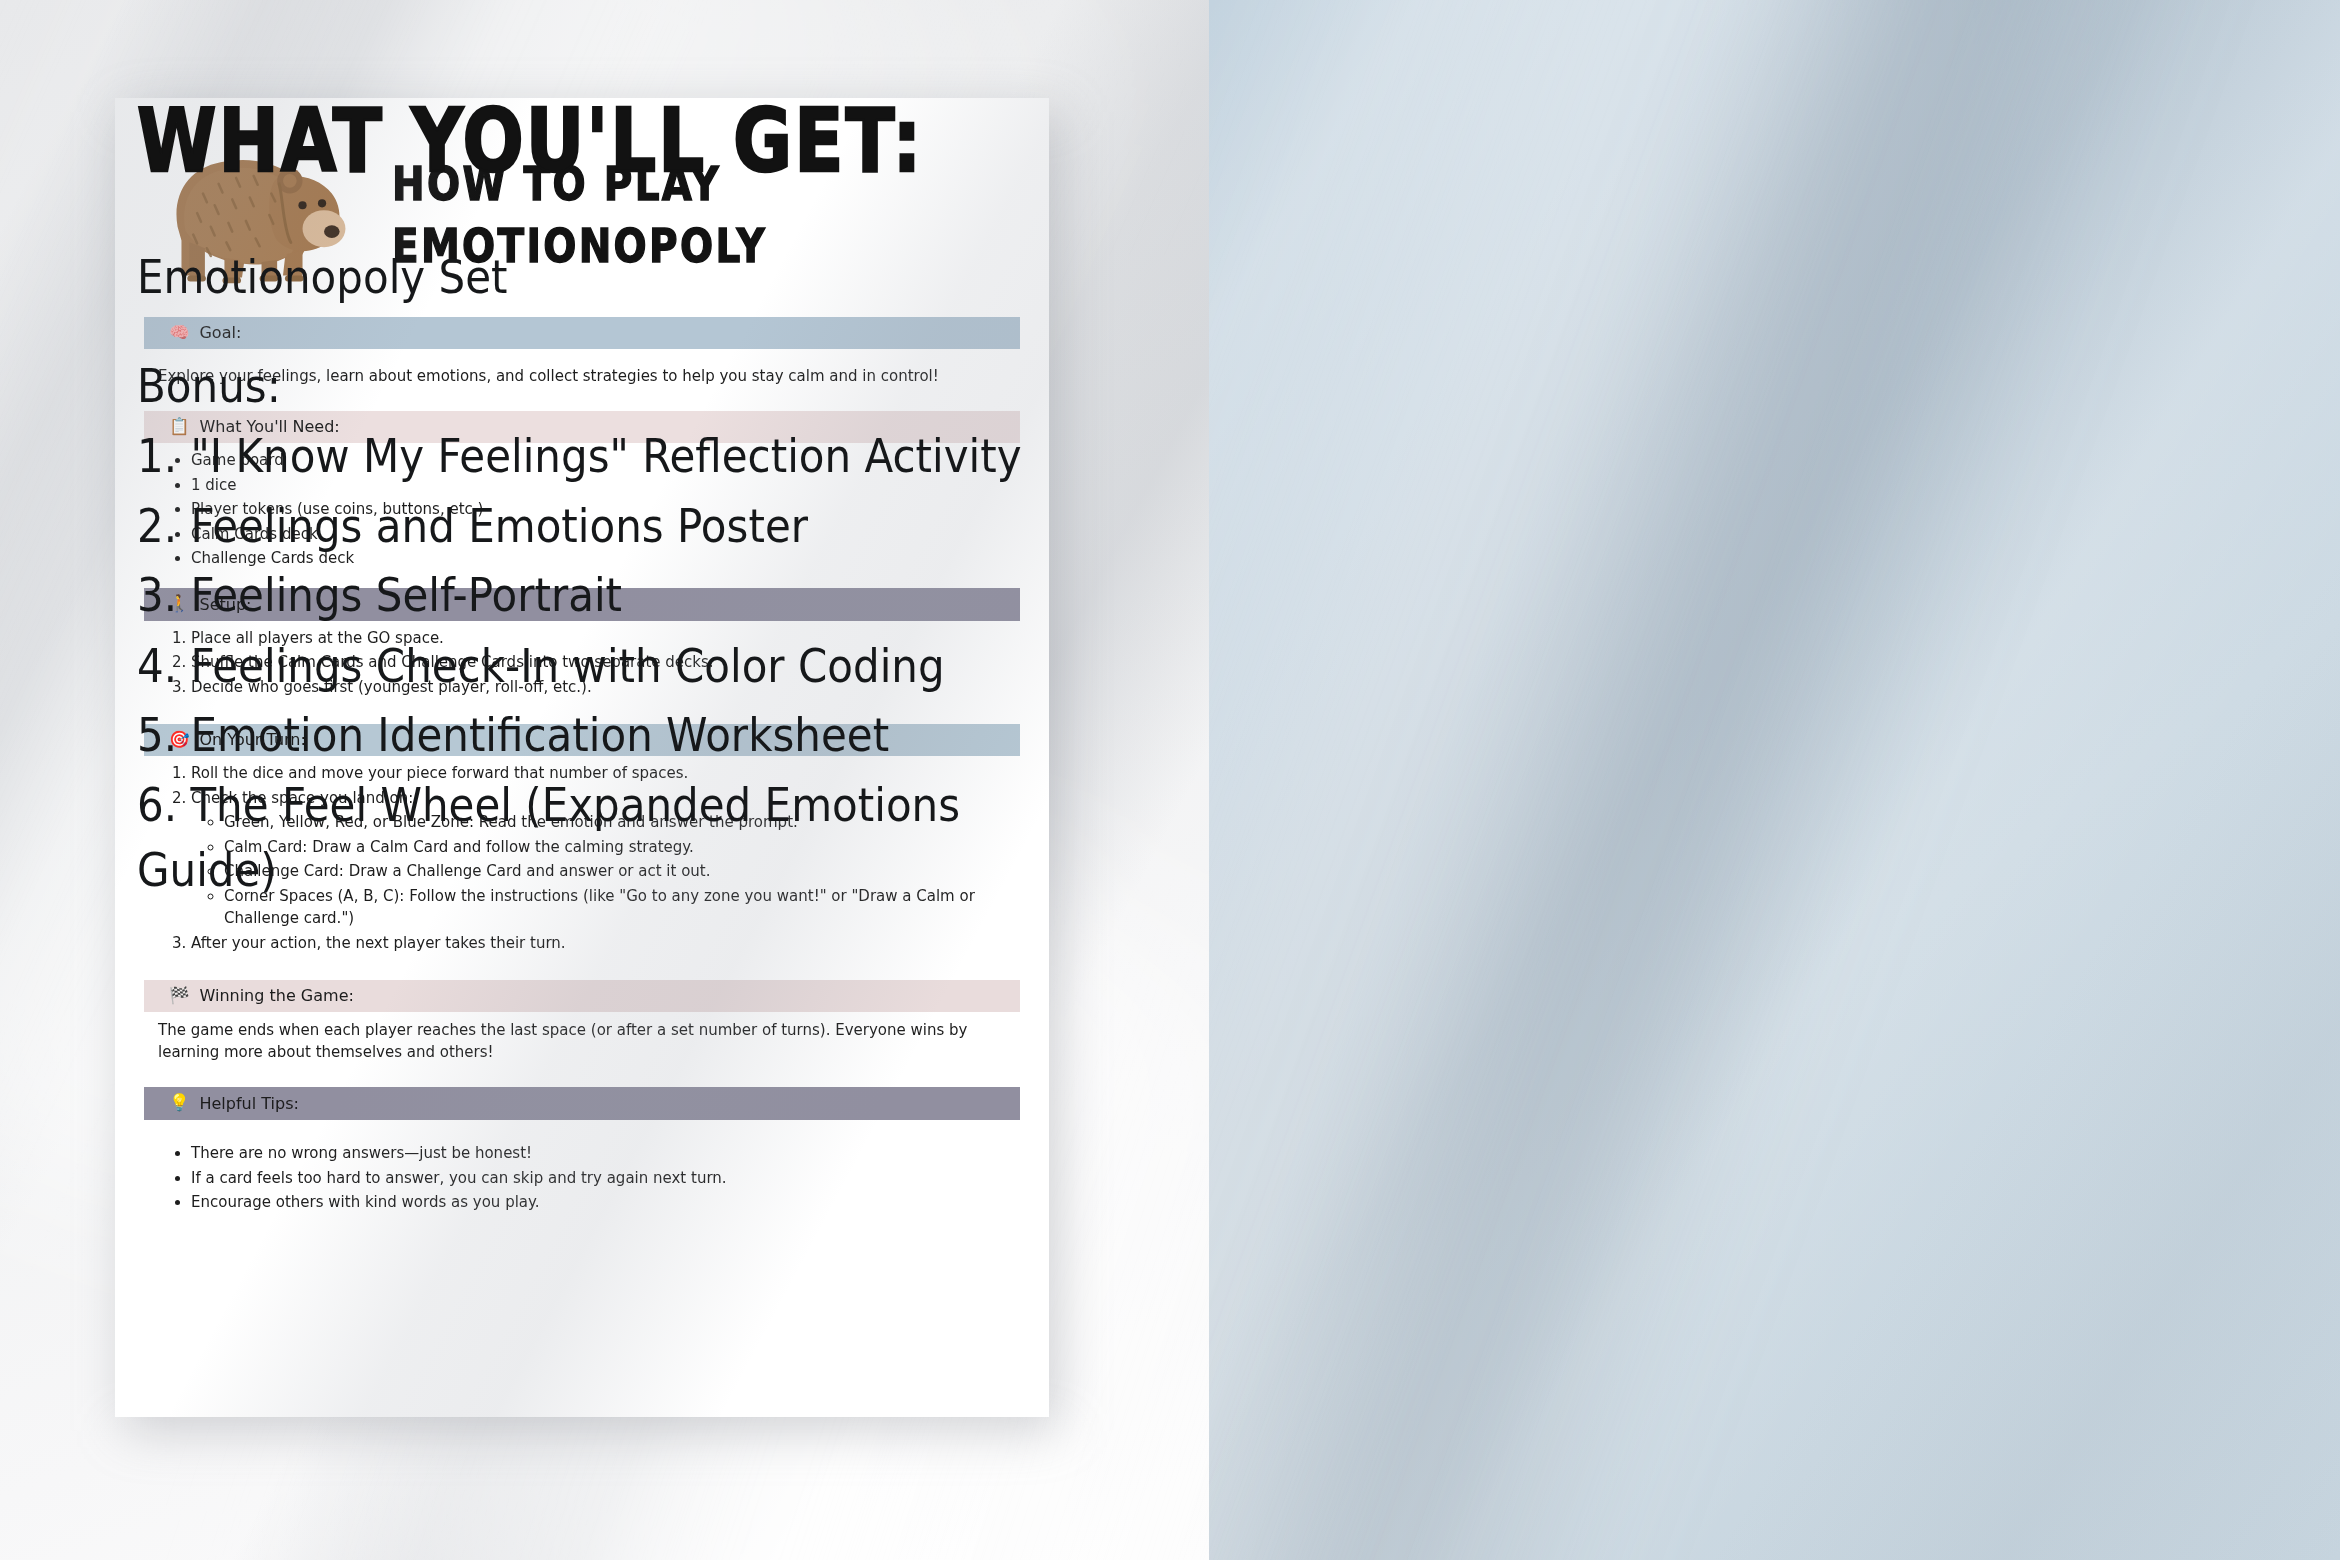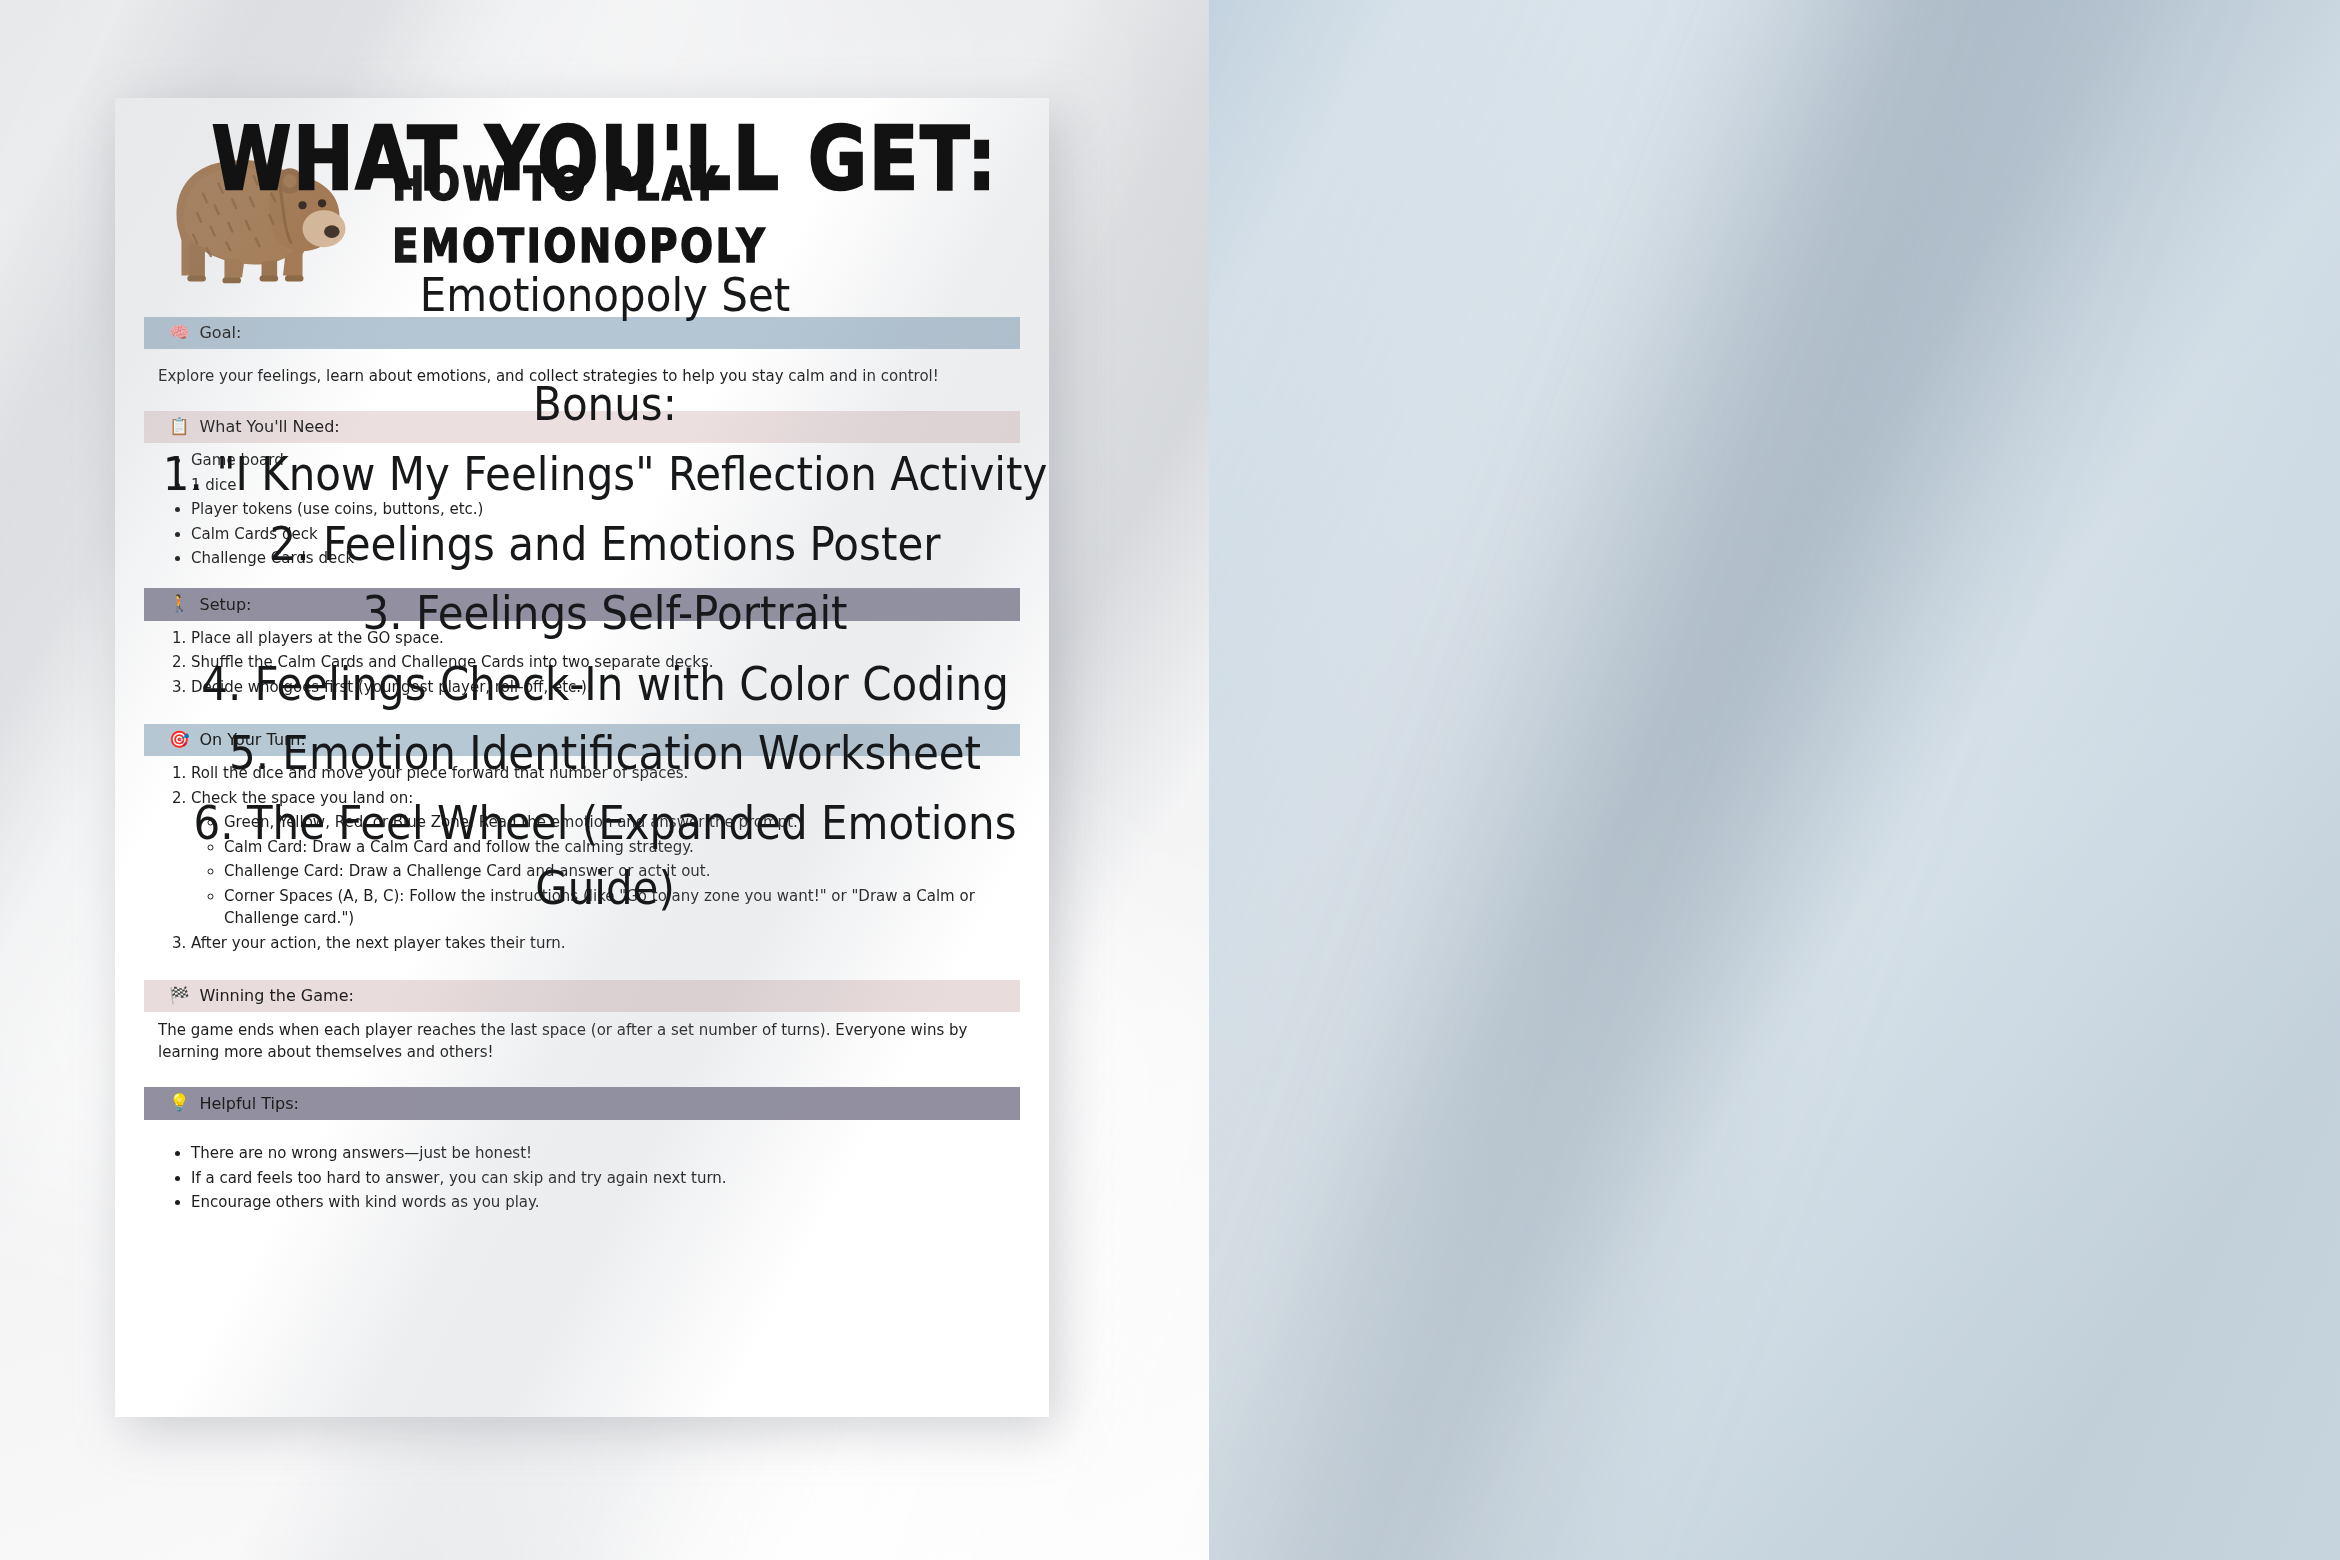--- a/index.html
+++ b/index.html
@@ -90,24 +90,23 @@
     left: 244px; top: -254px;
     width: 410px; height: 2146px;
     transform: rotate(20deg);
     background: linear-gradient(90deg, rgba(120,136,152,0) 0%, rgba(120,136,152,0.30) 50%, rgba(120,136,152,0) 100%);
     filter: blur(54px);
   }
 
   .right-content {
     position: absolute;
     left: 137px;
-    top: 115px;
+    top: 97px;
     width: 936px;
     z-index: 4;
-    text-align: center;
   }
   .right-title {
     font-family: "DejaVu Sans", sans-serif;
     font-weight: 700;
     font-size: 72px;
     letter-spacing: 2px;
     color: #121212;
     line-height: 1.0;
     margin: 0 0 76px 0;
     -webkit-text-stroke: 2.1px #121212;

